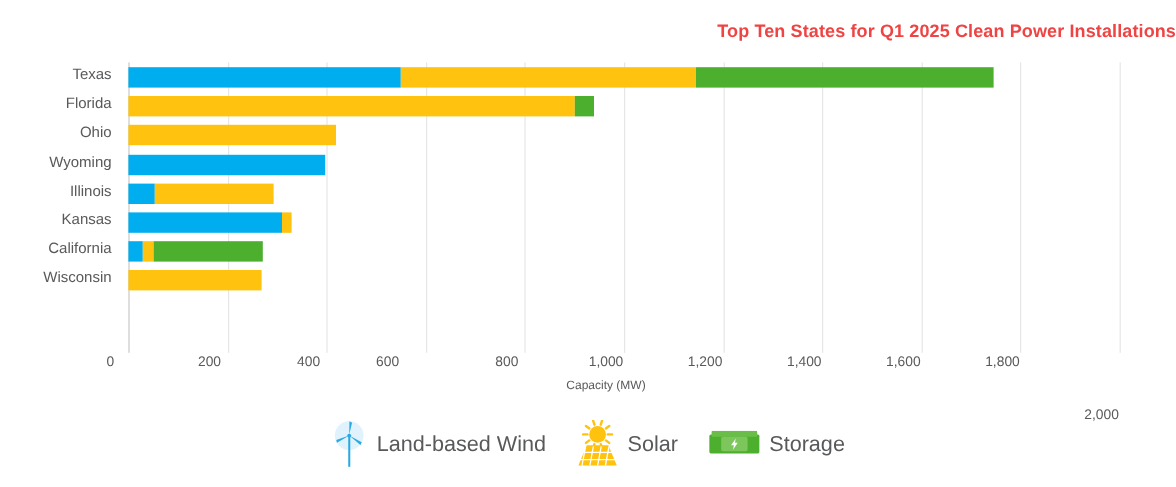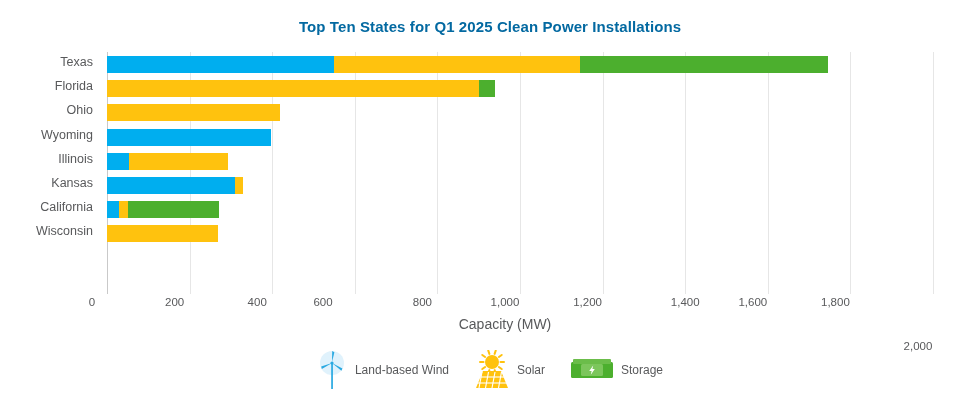--- a/index.html
+++ b/index.html
@@ -15,24 +15,24 @@
     overflow: hidden;
     position: relative;
   }
 
   
   #chart-title {
     position: absolute;
     left: 0;
     top: 18px;
     width: 980px;
-    text-align: center;
+    text-align: right;
     font-size: 15px;
     font-weight: bold;
-    color: #0369a1;
+    color: #ef4444;
     letter-spacing: 0.1px;
   }
 
   
   
   #plot {
     position: absolute;
     left: 15px;
     top: 52px;
     width: 980px;
@@ -107,42 +107,42 @@
     color: #58595b;
     transform: translateX(-50%);
     white-space: nowrap;
   }
   #xaxis-label {
     position: absolute;
     left: 92px;
     top: 316px;
     width: 826px;
     text-align: center;
-    font-size: 14px;
+    font-size: 10px;
     color: #58595b;
   }
 
   
   #legend {
     position: absolute;
     left: 0;
     top: 350px;
     width: 980px;
     display: flex;
     justify-content: center;
     align-items: center;
     gap: 26px;
   }
   .legend-item {
     display: flex;
     align-items: center;
     gap: 8px;
   }
   .legend-label {
-    font-size: 12px;
+    font-size: 18px;
     color: #58595b;
     white-space: nowrap;
   }
   .legend-icon {
     display: block;
     line-height: 0;
   }
 </style>
 </head>
 <body>
@@ -203,21 +203,21 @@
 </div>
 
 <div id="xaxis">
     <div class="xtick" style="left: 92px;">0</div>
     <div class="xtick" style="left: 174.6px;">200</div>
     <div class="xtick" style="left: 257.2px;">400</div>
     <div class="xtick" style="left: 323px;">600</div>
     <div class="xtick" style="left: 422.4px;">800</div>
     <div class="xtick" style="left: 505px;">1,000</div>
     <div class="xtick" style="left: 587.6px; text-align: right;">1,200</div>
-    <div class="xtick" style="left: 670.2px; margin-left: 15px;">1,400</div>
+    <div class="xtick" style="left: 670.2px;">1,400</div>
     <div class="xtick" style="left: 752.8px;">1,600</div>
     <div class="xtick" style="left: 835.4px;">1,800</div>
     <div class="xtick" style="left: 918px; margin-top: 44px;">2,000</div>
   </div>
 <div id="xaxis-label">Capacity (MW)</div>
 
 <div id="legend">
     <div class="legend-item">
       <span class="legend-icon"><svg width="30" height="40" viewBox="0 0 30 40">
           <circle cx="15" cy="13" r="12" fill="#d6edfb" opacity="0.75"></circle>

